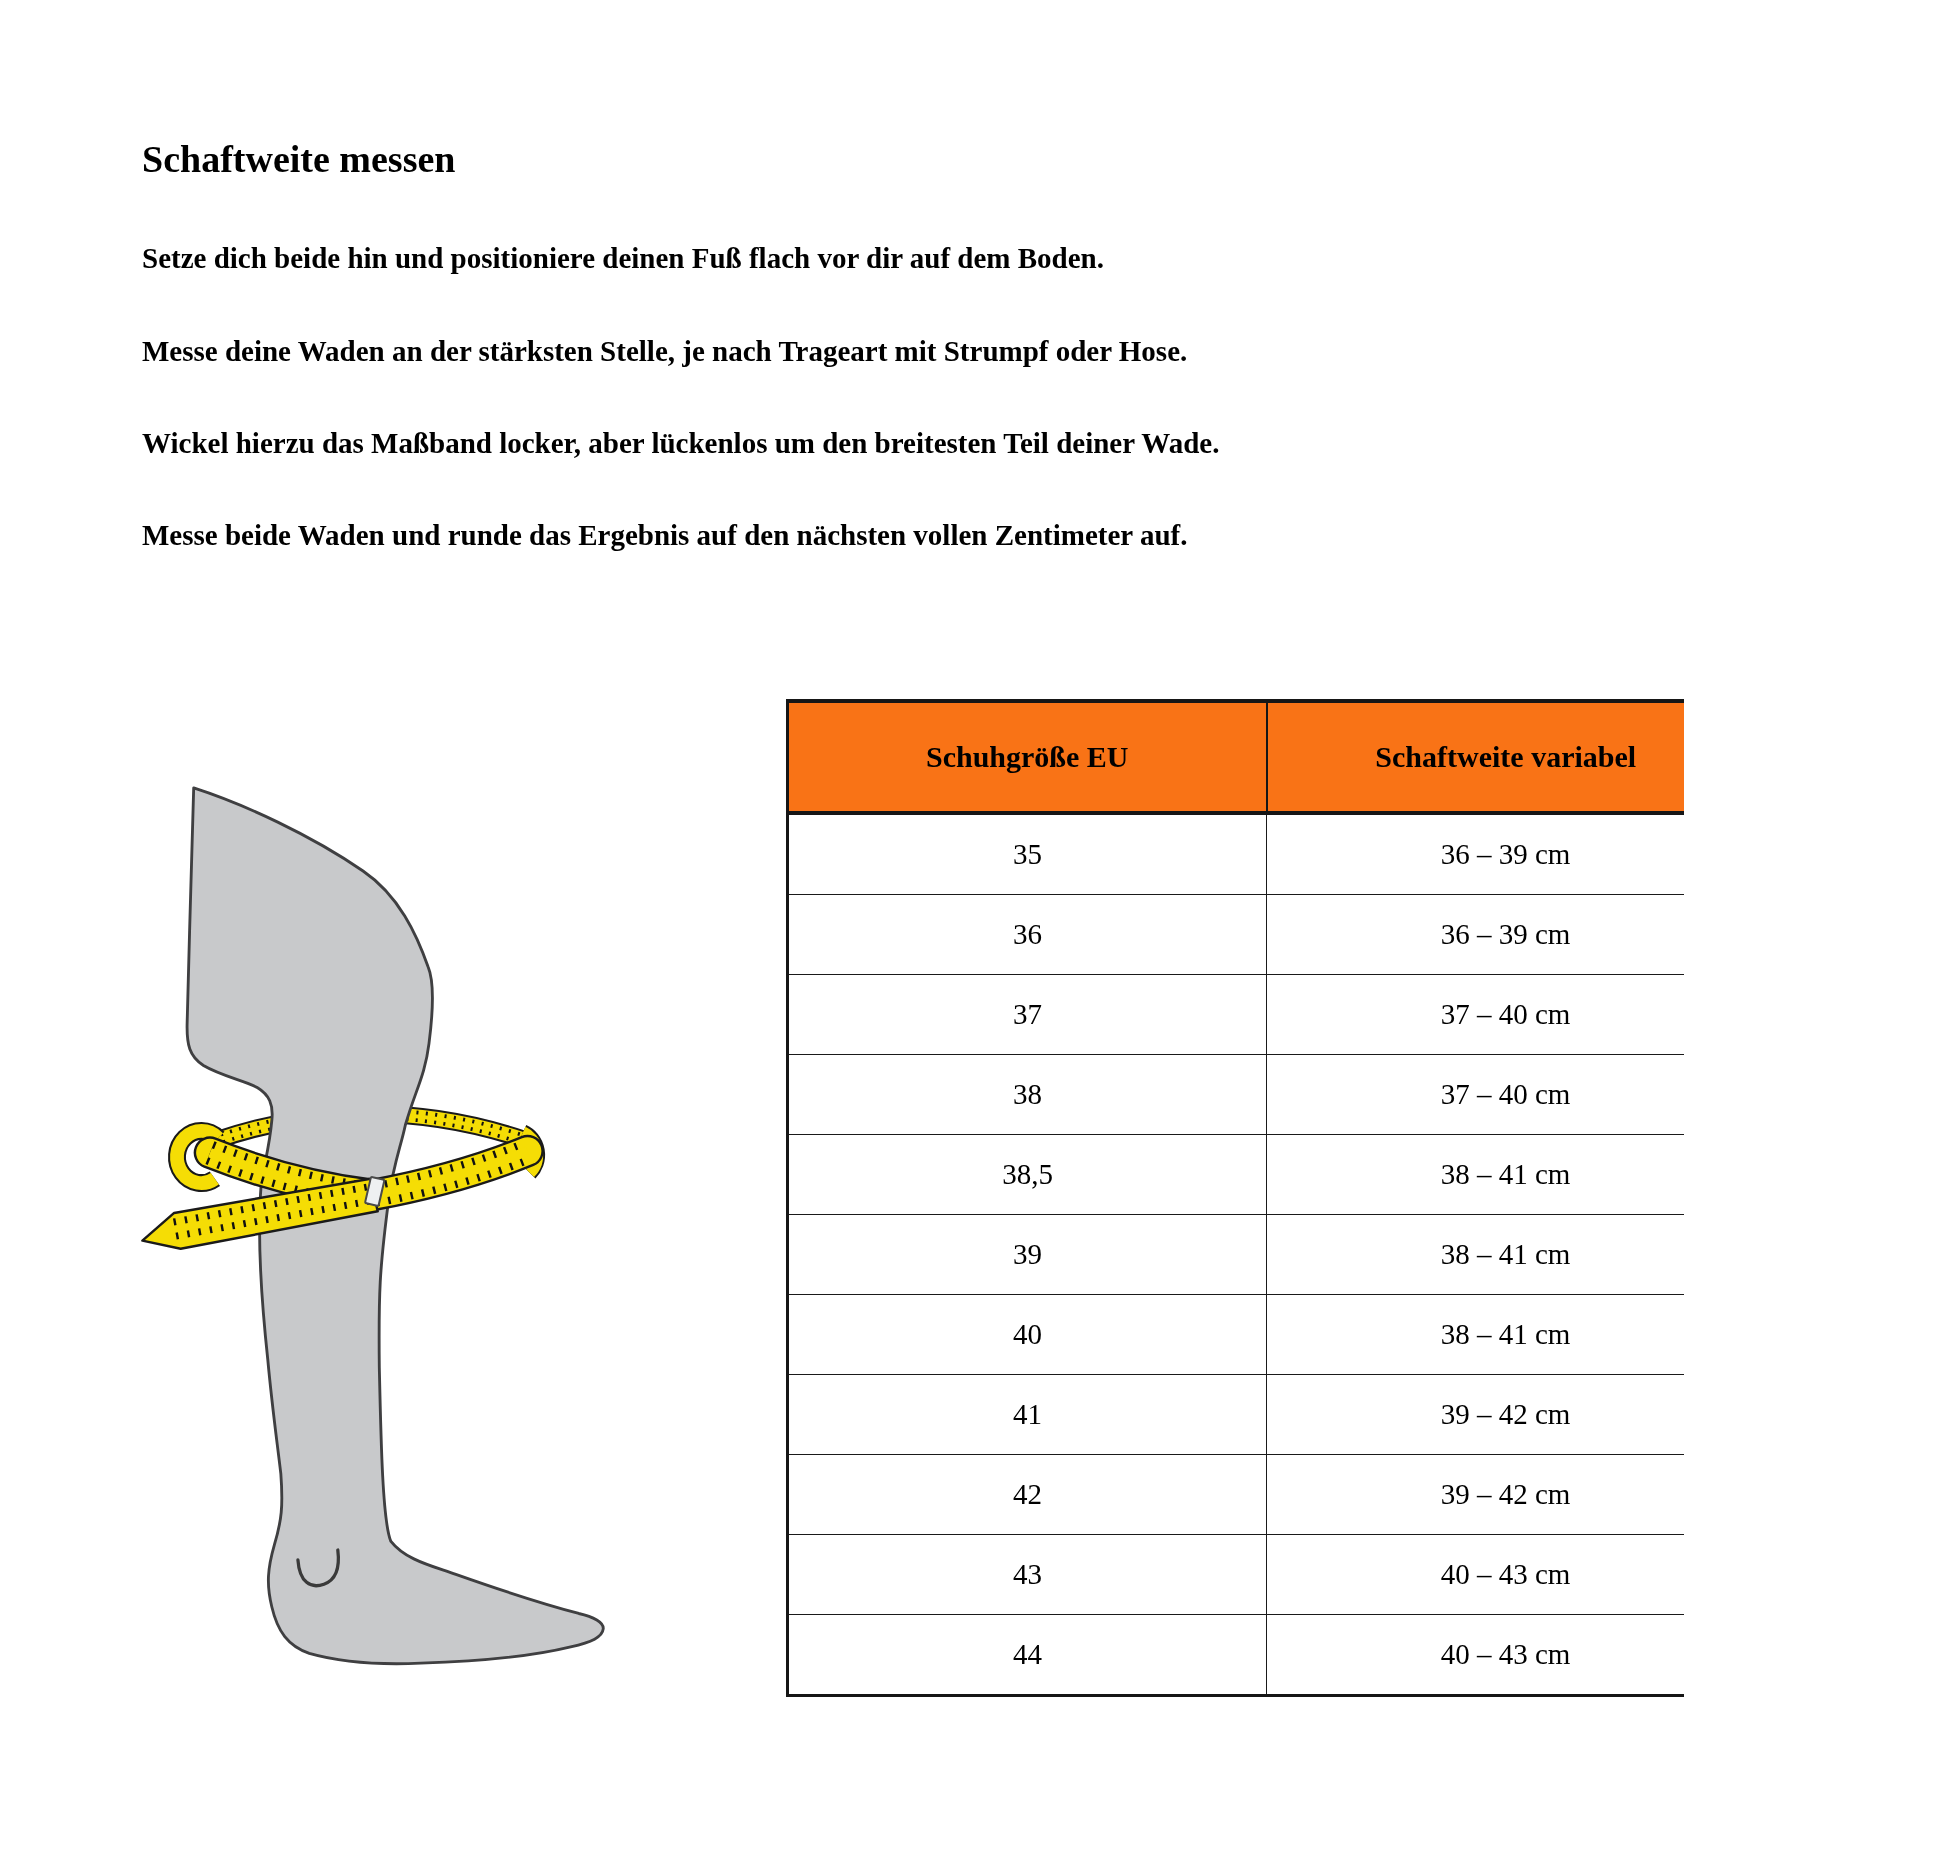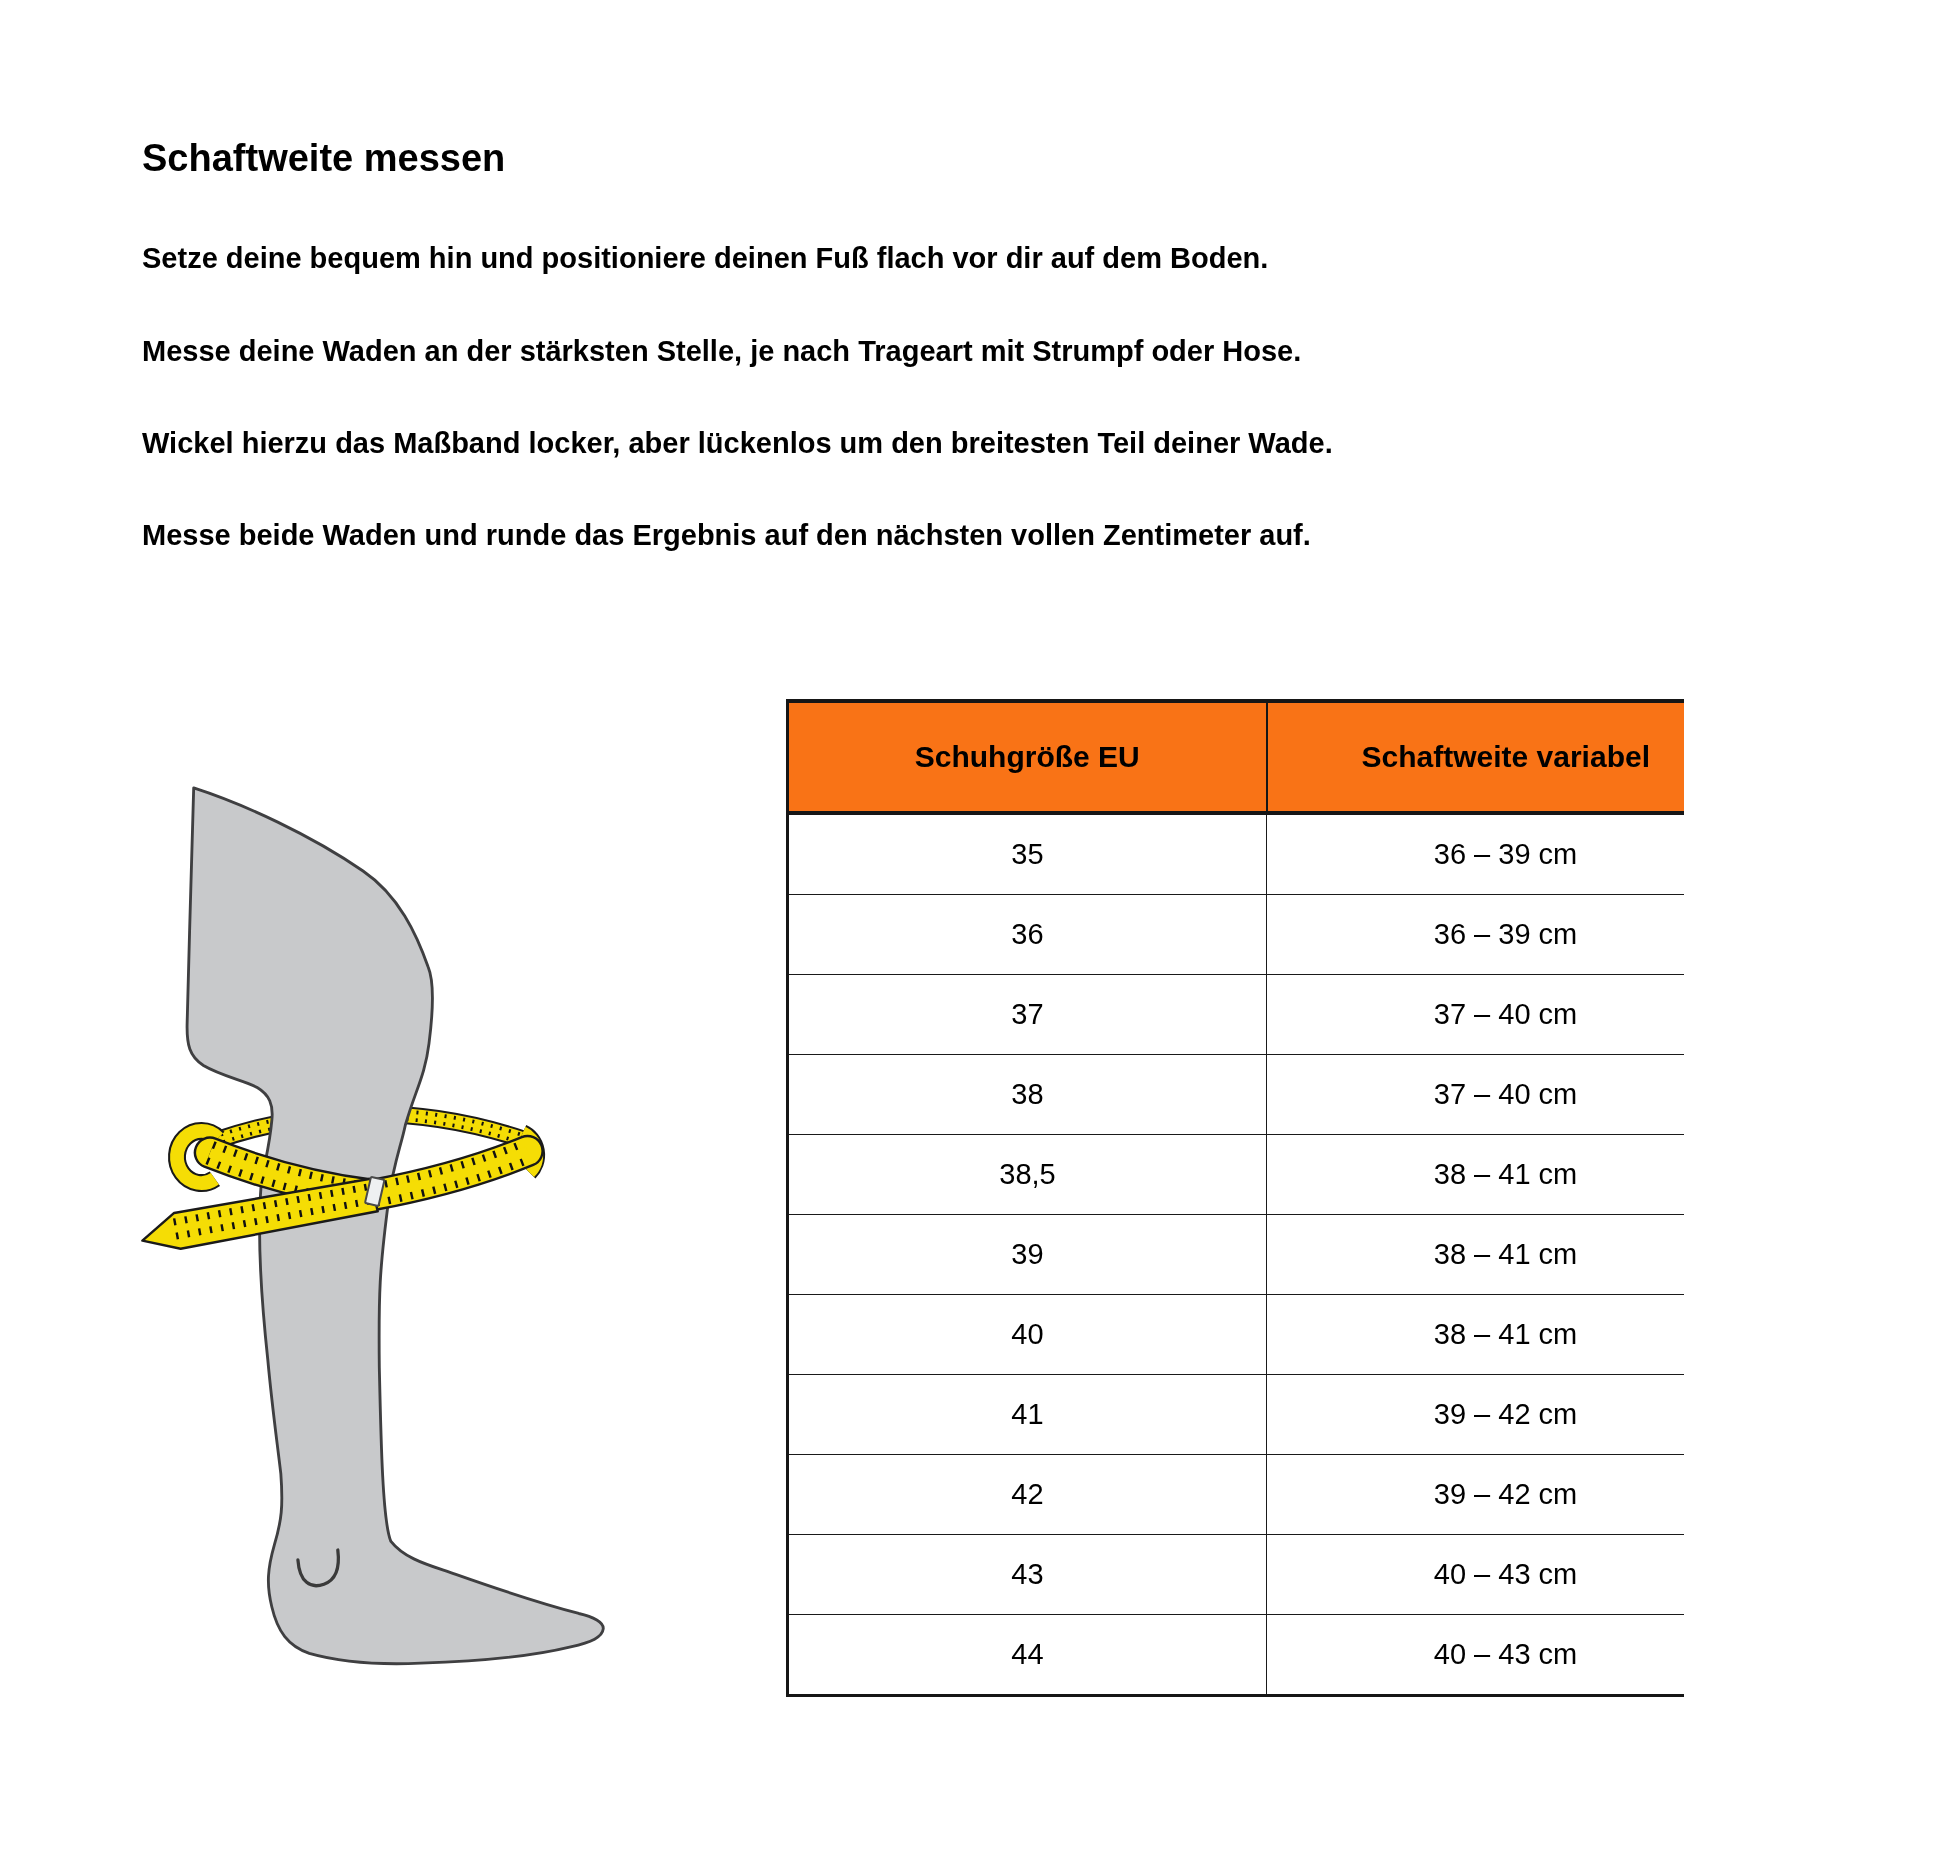--- a/index.html
+++ b/index.html
@@ -1,21 +1,21 @@
 <!DOCTYPE html>
 <html style="font-size:13px"><head>
 <meta charset="utf-8">
 <style>
   html,body{margin:0;padding:0;background:#ffffff;}
   .page{
     position:relative;
     width:1684px;
     height:1868px;
     background:#ffffff;
-    font-family:Liberation Sans, sans-serif;
+    font-family:Liberation Serif, serif;
     color:#000;
     overflow:hidden;
   }
   .title{
     position:absolute;
     left:142px;
     top:137px;
     font-size:38px;
     font-weight:700;
     white-space:nowrap;
@@ -78,21 +78,21 @@
     height:920px;
   }
 </style>
 </head>
 <body>
 
 <div class="page">
 
   <div class="title">Schaftweite messen</div>
 
-  <div class="para" id="para-1">Setze deine bequem hin und positioniere deinen Fuß flach vor dir auf dem Boden.</div>
+  <div class="para" id="para-1">Setze dich beide hin und positioniere deinen Fuß flach vor dir auf dem Boden.</div>
   <div class="para" id="para-2">Messe deine Waden an der stärksten Stelle, je nach Trageart mit Strumpf oder Hose.</div>
   <div class="para" id="para-3">Wickel hierzu das Maßband locker, aber lückenlos um den breitesten Teil deiner Wade.</div>
   <div class="para" id="para-4">Messe beide Waden und runde das Ergebnis auf den nächsten vollen Zentimeter auf.</div>
 
   <svg class="leg-svg" viewBox="150 930 700 1130" aria-hidden="true">
 
     <g>
       <path d="M262,1402 Q452,1336 644,1400" fill="none" stroke="#1a1a1a" stroke-width="22" stroke-linecap="round"></path>
       <path d="M262,1402 Q452,1336 644,1400" fill="none" stroke-width="17" stroke-linecap="round" stroke="#f5dd05"></path>
       <path d="M262,1402 Q452,1336 644,1400" fill="none" stroke="#111111" stroke-width="14" stroke-dasharray="2.5 9"></path>

